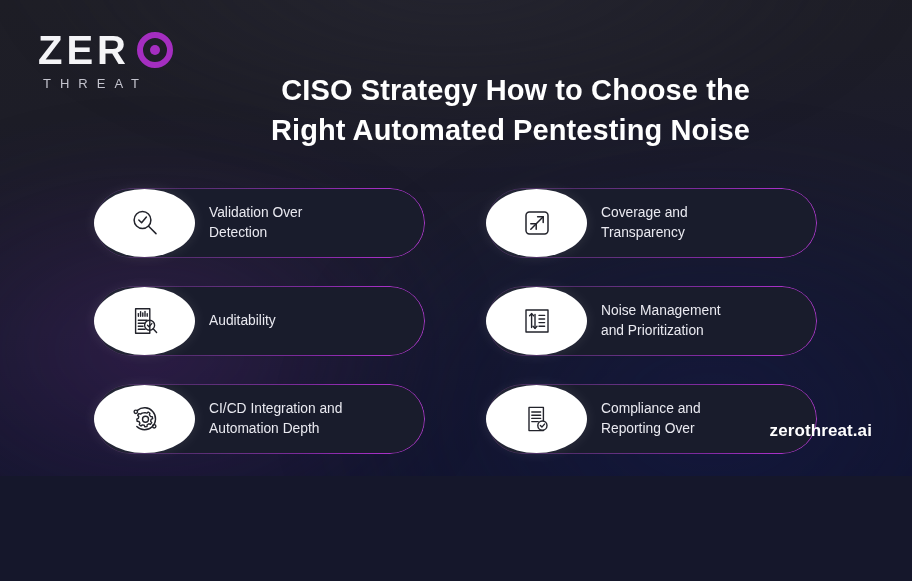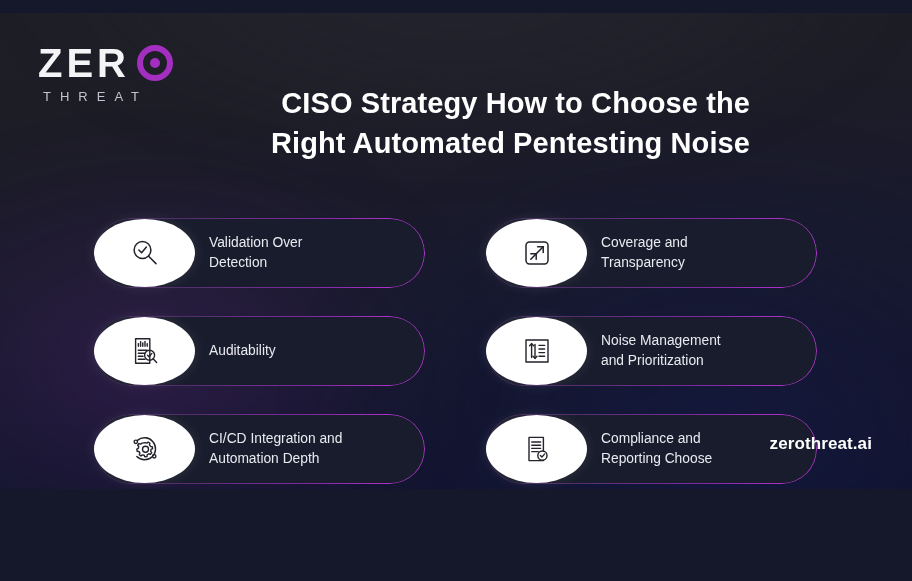--- a/index.html
+++ b/index.html
@@ -23,21 +23,20 @@
     height: 476px;
     overflow: hidden;
     background:
       linear-gradient(175deg,
         #1e1e26 0%,
         #1d1d27 22%,
         #1b1b2b 40%,
         #181a2e 60%,
         #15172e 78%,
         #121530 100%);
-    margin-top: 13px;
   }
   .bg-glow-purple {
     position: absolute;
     left: -160px;
     top: 140px;
     width: 620px;
     height: 420px;
     border-radius: 50%;
     background: radial-gradient(ellipse at center,
         rgba(96, 38, 126, 0.30) 0%,
@@ -137,21 +136,21 @@
     font-weight: 700;
     line-height: 40px;
     letter-spacing: 0.1px;
   }
   .title-line { display: block; white-space: nowrap; }
 
   
   .grid {
     position: absolute;
     left: 95px;
-    top: 205px;
+    top: 188px;
     width: 722px;
     display: grid;
     grid-template-columns: 330px 330px;
     grid-auto-rows: 70px;
     column-gap: 62px;
     row-gap: 28px;
   }
 
   .card {
     position: relative;
@@ -347,21 +346,21 @@
           <line x1="11.8" y1="10" x2="20.6" y2="10"></line>
           <line x1="11.8" y1="13.2" x2="20.6" y2="13.2"></line>
           <line x1="11.8" y1="16.4" x2="20.6" y2="16.4"></line>
           <line x1="11.8" y1="19.6" x2="18.2" y2="19.6"></line>
           <circle cx="22.4" cy="23.6" r="4.6" fill="#ffffff"></circle>
           <polyline points="20.4,23.6 21.9,25.1 24.5,22.1"></polyline>
         </svg>
       </div>
       <div class="card-label">
         <span>Compliance and</span>
-        <span>Reporting Choose</span>
+        <span>Reporting Over</span>
       </div>
     </div>
 
   </div>
 
   <div class="footer-url">zerothreat.ai</div>
 
 </div>
 
 </body></html>

